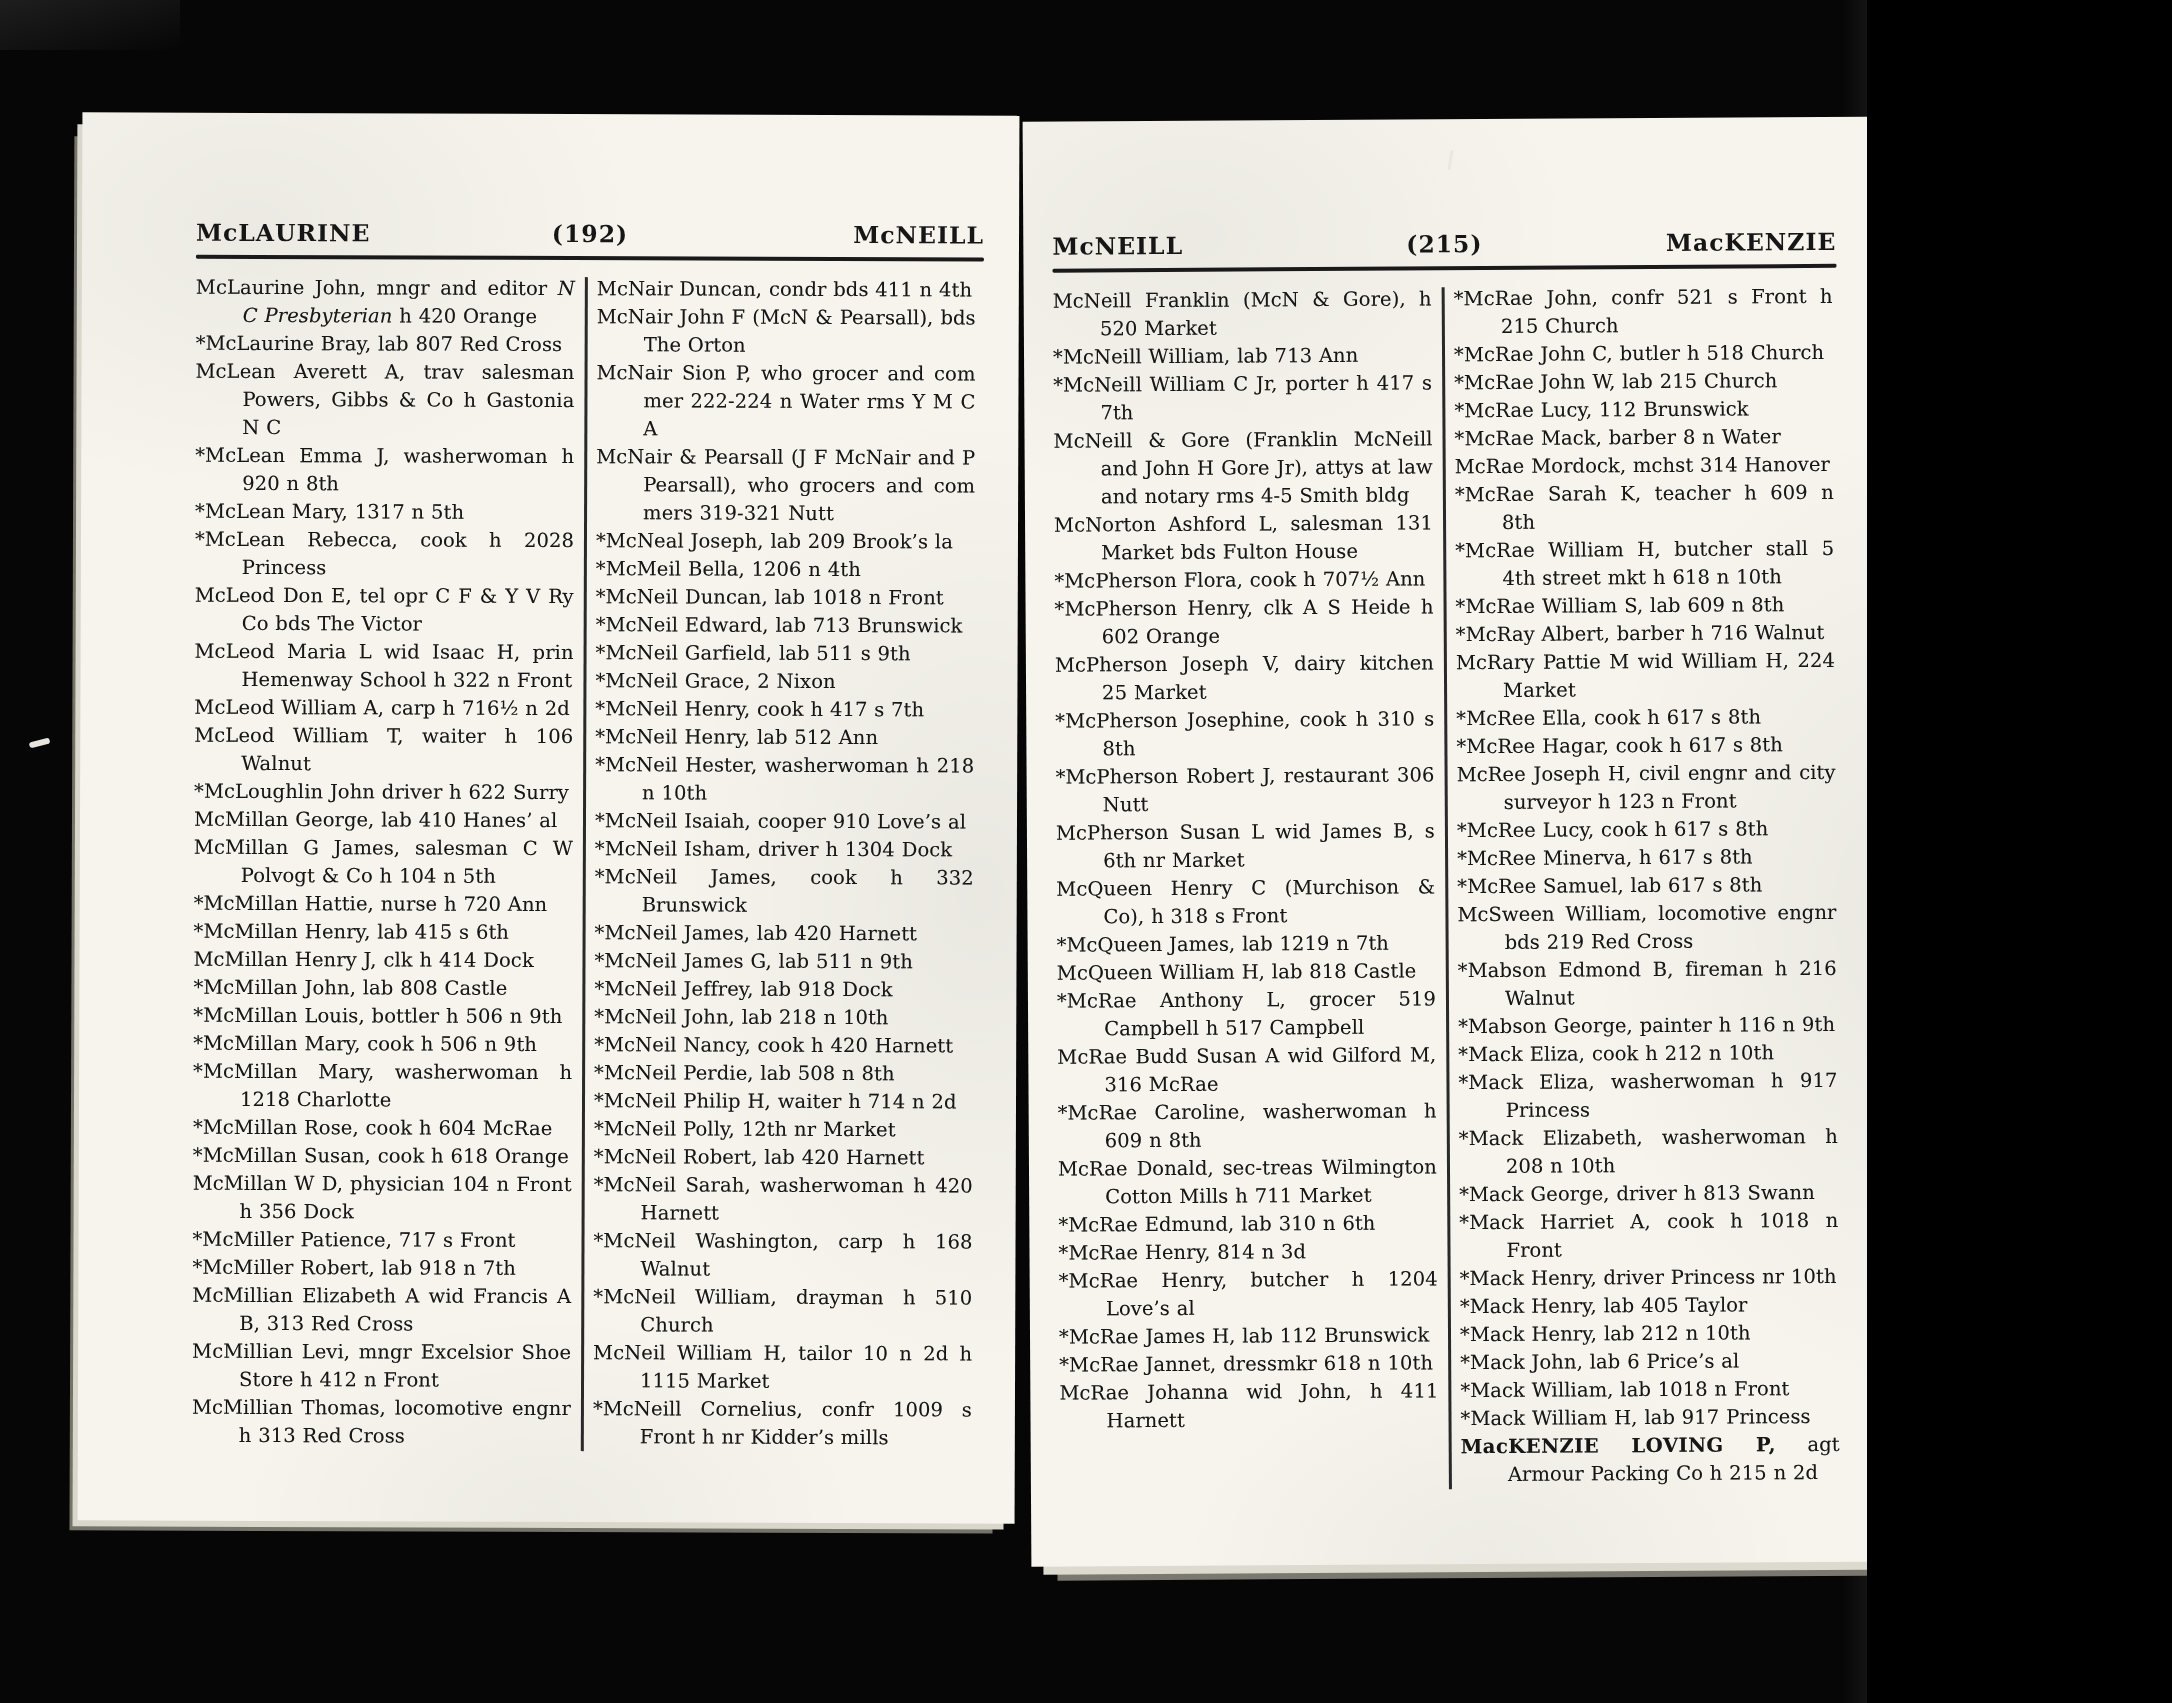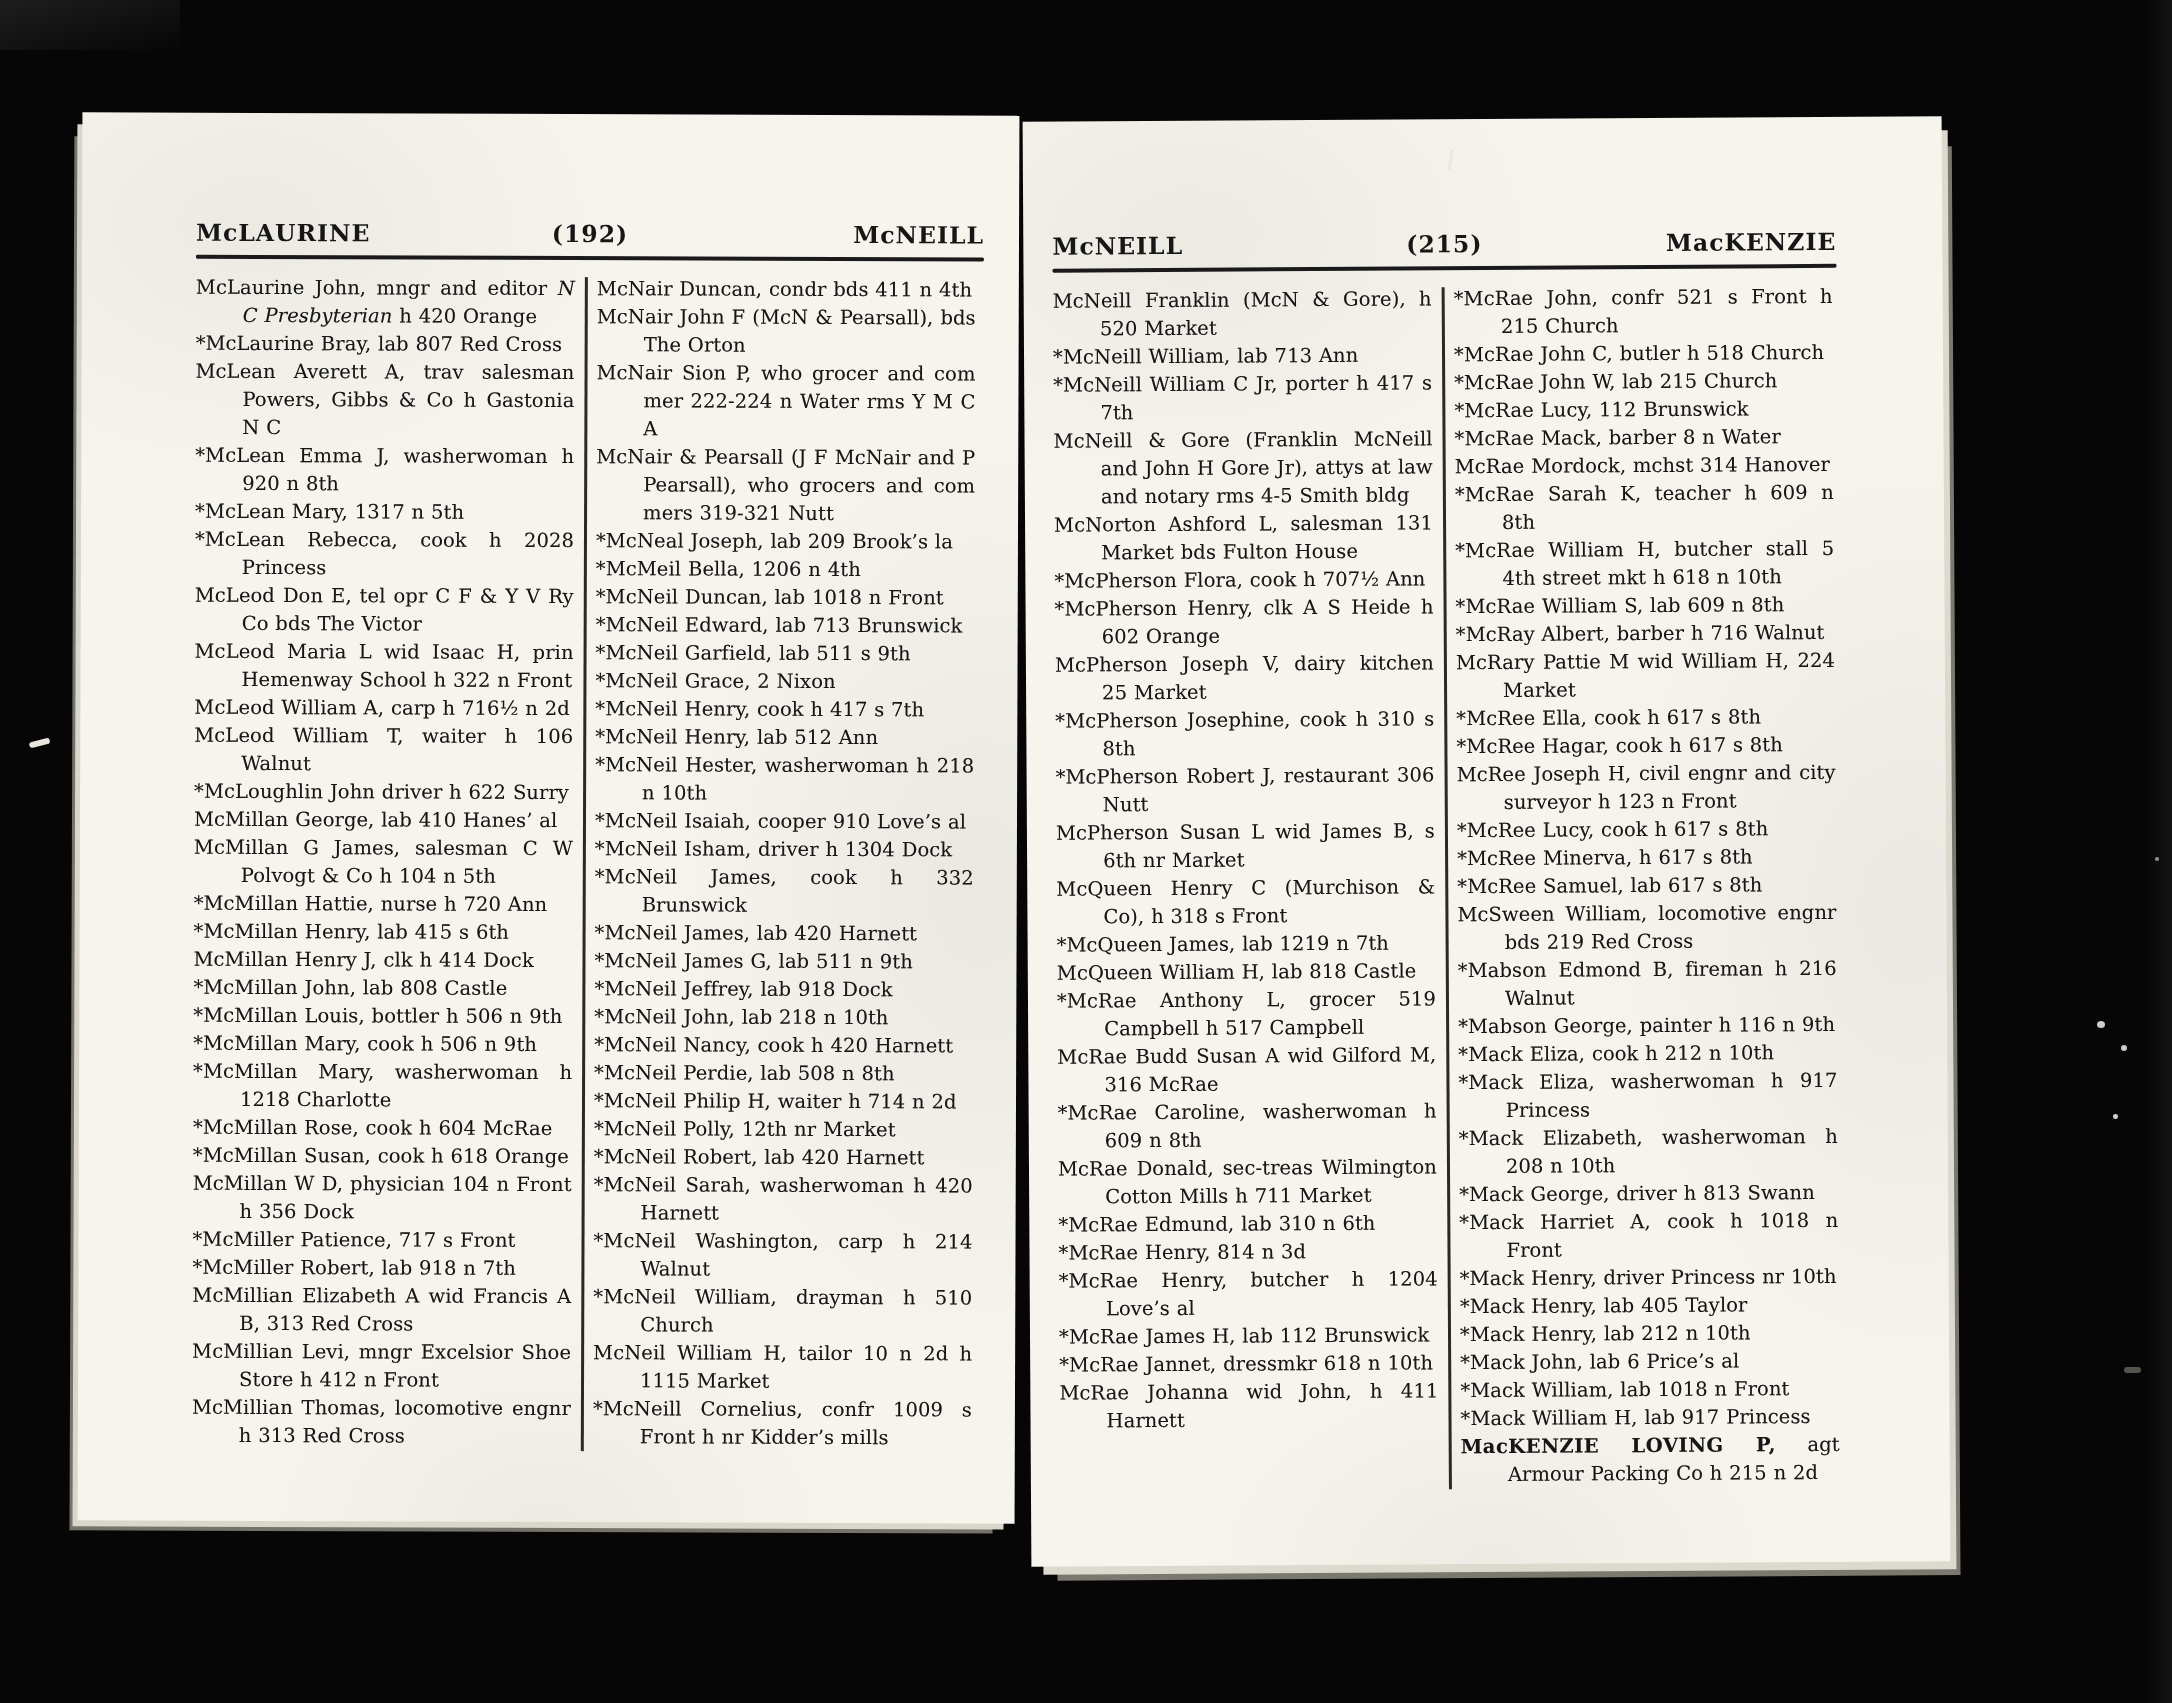--- a/index.html
+++ b/index.html
@@ -1,18 +1,18 @@
 <!DOCTYPE html>
 <html style="font-size:8px"><head>
 <meta charset="utf-8">
 <style>
   * { margin:0; padding:0; box-sizing:border-box; }
   html, body { background:#000; }
   .stage {
-    position:relative; width:2172px; height:1703px;
+    position:relative; width:1867px; height:1703px;
     background:#060606; overflow:hidden;
     font-family:"DejaVu Serif","Liberation Serif",serif;
   }
   .corner-shade-tl { position:absolute; left:0; top:0; width:180px; height:50px;
     background:linear-gradient(to bottom right,#1e1e1e,rgba(0,0,0,0)); }
   .edge-band-right { position:absolute; right:0; top:0; width:25px; height:100%;
     background:linear-gradient(to right,rgba(0,0,0,0),#141414); }
 
   .page {
     position:absolute; color:#161616;
@@ -119,21 +119,21 @@
           <p class="entry"><span>*McNeil James, lab 420 Harnett</span></p>
           <p class="entry"><span>*McNeil James G, lab 511 n 9th</span></p>
           <p class="entry"><span>*McNeil Jeffrey, lab 918 Dock</span></p>
           <p class="entry"><span>*McNeil John, lab 218 n 10th</span></p>
           <p class="entry"><span>*McNeil Nancy, cook h 420 Harnett</span></p>
           <p class="entry"><span>*McNeil Perdie, lab 508 n 8th</span></p>
           <p class="entry"><span>*McNeil Philip H, waiter h 714 n 2d</span></p>
           <p class="entry"><span>*McNeil Polly, 12th nr Market</span></p>
           <p class="entry"><span>*McNeil Robert, lab 420 Harnett</span></p>
           <p class="entry"><span>*McNeil Sarah, washerwoman h 420 Harnett</span></p>
-          <p class="entry"><span>*McNeil Washington, carp h 214 Walnut</span></p>
+          <p class="entry"><span>*McNeil Washington, carp h 168 Walnut</span></p>
           <p class="entry"><span>*McNeil William, drayman h 510 Church</span></p>
           <p class="entry"><span>McNeil William H, tailor 10 n 2d h 1115 Market</span></p>
           <p class="entry"><span>*McNeill Cornelius, confr 1009 s Front h nr Kidder’s mills</span></p>
         </div>
     </div>
   </div>
 
   <div class="page page-right">
     <div class="running-head">
       <span class="rh-side">McNEILL</span>

